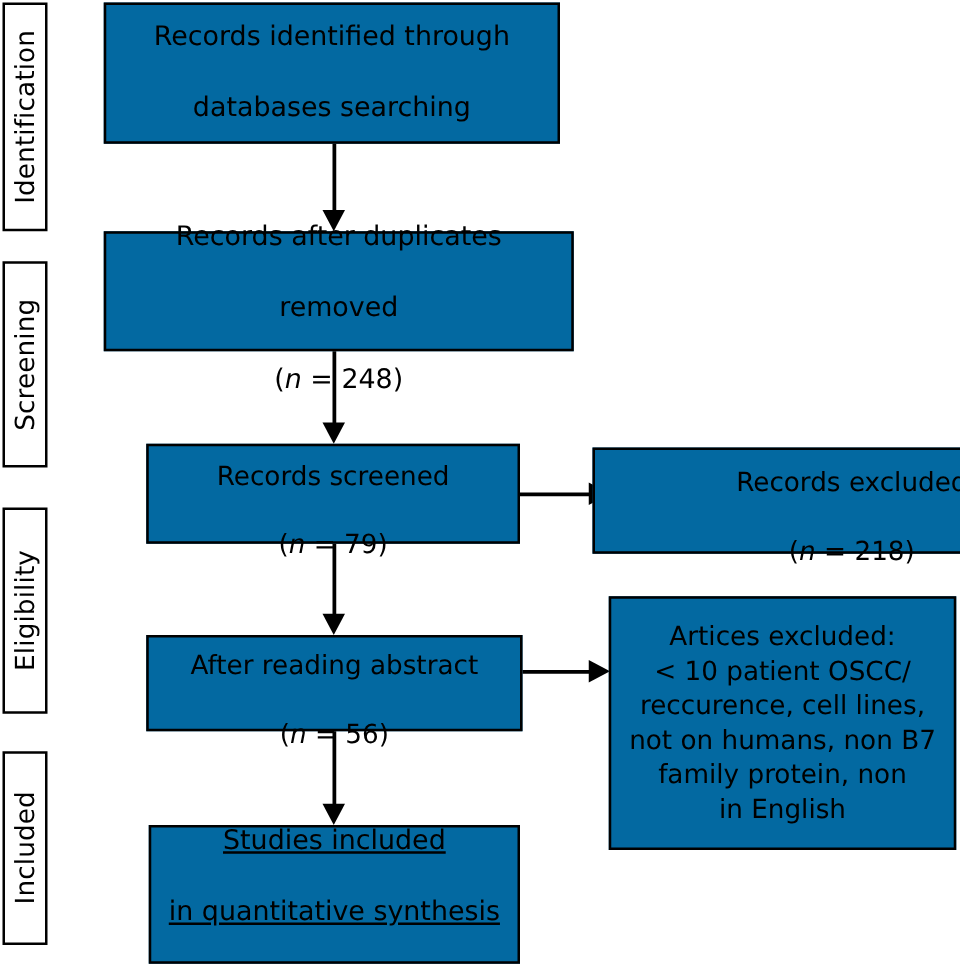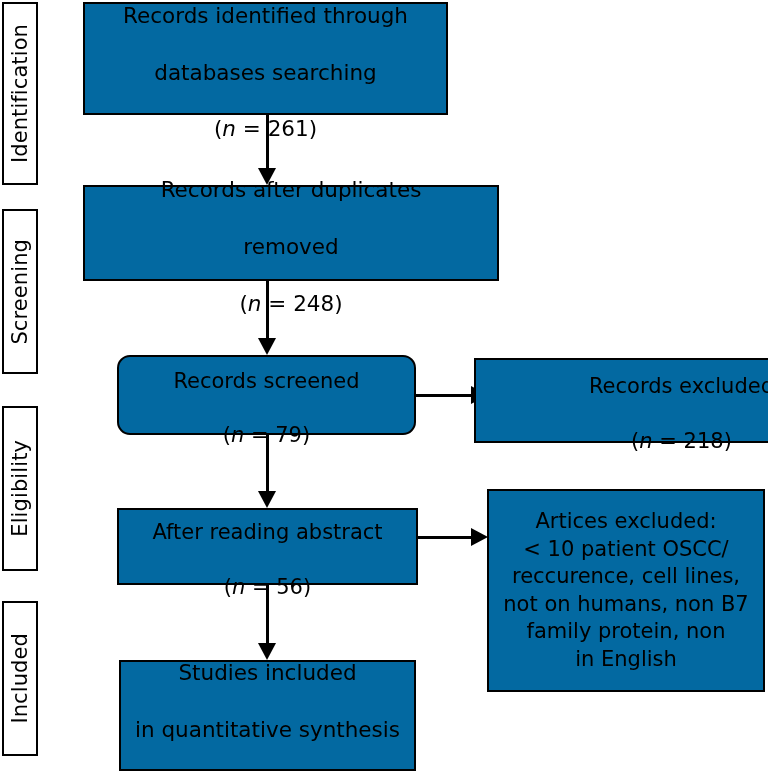--- a/index.html
+++ b/index.html
@@ -129,43 +129,42 @@
   </div>
 
   <div class="stage-label" style="left:2px; top:601px; width:36px; height:155px;">
     <span class="stage-text">Included</span>
   </div>
 
   <div class="flow-box" style="left:83px; top:2px; width:365px; height:113px;">
     <div class="box-text">
       <span>Records identified through</span><br>
       <span>databases searching</span><br>
-      <span><span>(</span><span class="n-ital">n</span><span> = </span><span>261</span><span>)</span></span>
     </div>
   </div>
 
   <div class="arrow-v" style="left:258px; top:115px; width:18px; height:70px;">
     <div class="shaft" style="height:55px;"></div>
     <div class="head"></div>
   </div>
 
-  <div class="flow-box" style="left:83px; top:185px; width:416px; height:96px;">
+  <div class="flow-box" style="left:83px; top:185px; width:376px; height:96px;">
     <div class="box-text">
       <span>Records after duplicates</span><br>
       <span>removed</span><br>
       <span><span>(</span><span class="n-ital">n</span><span> = </span><span>248</span><span>)</span></span>
     </div>
   </div>
 
   <div class="arrow-v" style="left:258px; top:281px; width:18px; height:74px;">
     <div class="shaft" style="height:59px;"></div>
     <div class="head"></div>
   </div>
 
-  <div class="flow-box tight" style="left:117px; top:355px; width:299px; height:80px;border-radius:13px;">
+  <div class="flow-box tight" style="left:117px; top:355px; width:299px; height:80px;">
     <div class="box-text">
       <span>Records screened</span><br>
       <span><span>(</span><span class="n-ital">n</span><span> = </span><span>79</span><span>)</span></span>
     </div>
   </div>
 
   <div class="arrow-h" style="left:416px; top:386px; width:72px; height:18px;">
     <div class="shaft" style="width:57px;"></div>
     <div class="head"></div>
   </div>
@@ -187,35 +186,35 @@
       <span>After reading abstract</span><br>
       <span><span>(</span><span class="n-ital">n</span><span> = </span><span>56</span><span>)</span></span>
     </div>
   </div>
 
   <div class="arrow-h" style="left:418px; top:528px; width:70px; height:18px;">
     <div class="shaft" style="width:55px;"></div>
     <div class="head"></div>
   </div>
 
-  <div class="flow-box excl2" style="left:487px; top:489px; width:278px; height:203px;">
+  <div class="flow-box excl2" style="left:487px; top:477px; width:278px; height:203px;">
     <div class="box-text">Artices excluded:
 &lt; 10 patient OSCC/
 reccurence, cell lines,
 not on humans, non B7
 family protein, non
 in English</div>
   </div>
 
   <div class="arrow-v" style="left:258px; top:585px; width:18px; height:75px;">
     <div class="shaft" style="height:60px;"></div>
     <div class="head"></div>
   </div>
 
-  <div class="flow-box" style="left:119px; top:660px; width:297px; height:111px;">
+  <div class="flow-box" style="left:119px; top:660px; width:297px; height:111px;text-decoration:underline;">
     <div class="box-text">
       <span>Studies included</span><br>
       <span>in quantitative synthesis</span><br>
       
     </div>
   </div>
 
 </div>
 
 </body></html>

